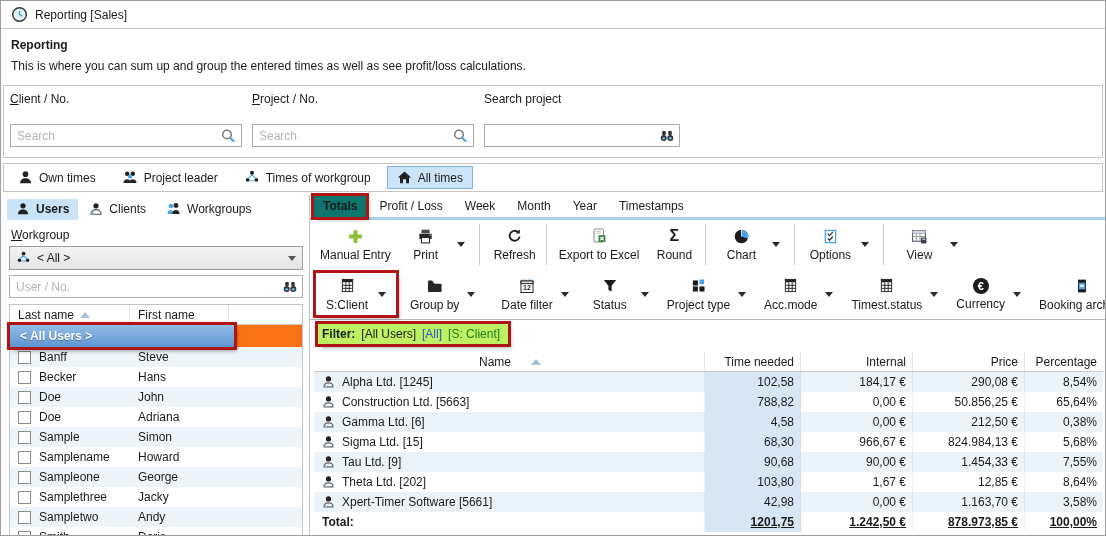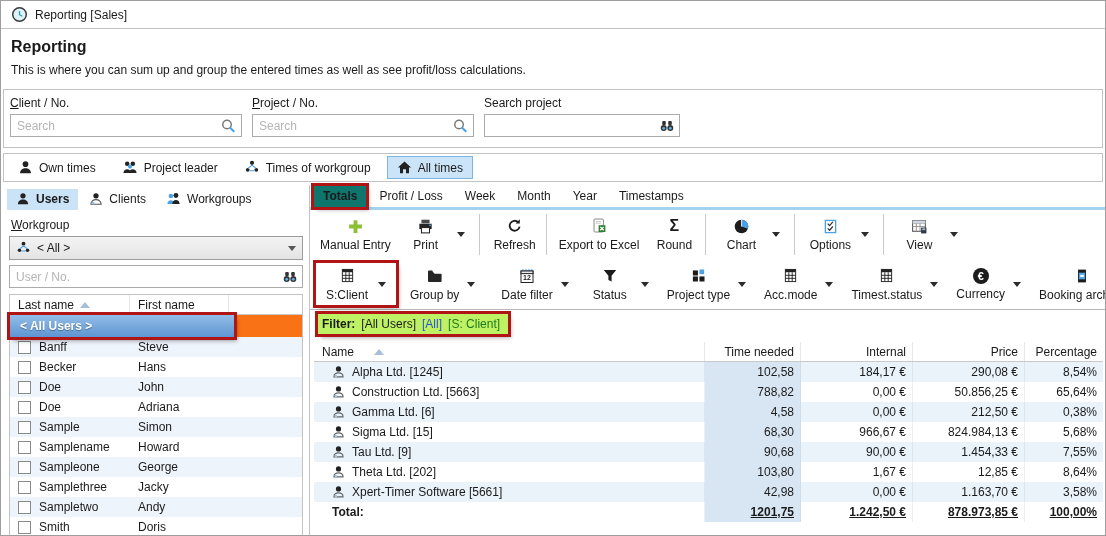--- a/index.html
+++ b/index.html
@@ -6,26 +6,26 @@
   html,body { background:#f0f0f0; }
   body { font-family:"Liberation Sans", sans-serif; font-size:12px; color:#1a1a1a; }
   .app { position:relative; width:1106px; height:536px; background:#fff; border:1px solid #9e9e9e; overflow:hidden; }
 
   
   .titlebar { height:28px; display:flex; align-items:center; gap:7px; padding:0 10px; border-bottom:1px solid #c3c3c3; }
   .titlebar .ttl { font-size:12px; }
 
   
   .pagehead { padding:9px 10px 6px; }
-  .pagehead h1 { font-size:16px; font-weight:bold; margin-bottom:7px; }
+  .pagehead h1 { font-size:12px; font-weight:bold; margin-bottom:7px; }
   .pagehead .desc { font-size:12px; }
 
   
   .searchpanel { margin:6px 2px 0; border:1px solid #c3c3c3; padding:6px 6px 10px; display:flex; gap:10px; }
-  .fgroup { display:flex; flex-direction:column; gap:4px; }
+  .fgroup { display:flex; flex-direction:column; gap:18px; }
   .fgroup label { font-size:12px; }
   .u { text-decoration:underline; }
   .inputwrap { position:relative; height:23px; border:1px solid #ababab; background:#fff; display:flex; align-items:center; }
   .inputwrap input { border:none; outline:none; width:100%; height:100%; padding:0 26px 0 6px; font:12px "Liberation Sans",sans-serif; color:#333; background:transparent; }
   .inputwrap input::placeholder { color:#b4b4b4; }
   .inputwrap .inicon { position:absolute; right:4px; top:3px; }
   .w1{width:232px} .w2{width:222px} .w3{width:196px}
 
   
   .scopebar { margin:5px 2px 0; border:1px solid #c3c3c3; height:29px; display:flex; align-items:center; padding:0 4px; gap:6px; }
@@ -76,27 +76,27 @@
 
   
   .filterrow { height:28px; display:flex; align-items:center; padding-left:8px; }
   .filterbox { display:inline-flex; gap:6px; align-items:center; padding:3px 8px 3px 4px; box-shadow:0 0 0 3px #b01414, 3px 4px 4px rgba(0,0,0,.3); background:#bef264;justify-content:center; }
   .filterbox b { font-weight:bold; }
 
   
   .rtable { margin:4px 2px 0 4px; }
   .rhead { display:flex; height:20px; border-bottom:1px solid #c9c9c9; align-items:center; }
   .rhead .rc { height:100%; display:flex; align-items:center; border-right:1px solid #e7e7e7; padding:0 6px; }
-  .rc.name { flex:1; gap:20px; padding-left:8px; }
+  .rc.name { flex:1; gap:20px; padding-left:8px;justify-content:center; }
   .rc.num { justify-content:flex-end; }
   .cwt{width:96px} .cwi{width:112px} .cwp{width:112px} .cwpc{width:78px; border-right:none !important;}
   .drow { display:flex; height:20px; align-items:center; }
   .drow.alt { background:#eaf2fa; }
   .dc { height:100%; display:flex; align-items:center; padding:0 6px; border-right:1px solid rgba(180,195,215,.25); }
-  .dc.name { flex:1; gap:7px; padding-left:18px; }
+  .dc.name { flex:1; gap:7px; padding-left:8px; }
   .dc.num { justify-content:flex-end; }
   .dc.timecol { background:#d8e5f3; }
   .totrow { font-weight:bold; }
   .totrow .num span { text-decoration:underline; }
   .sortarr { width:0; height:0; border-left:5px solid transparent; border-right:5px solid transparent; border-bottom:6px solid #a8bed8; }
 
   .icon { display:inline-flex; align-items:center; justify-content:center; }
   .sigma { font-size:16px; font-weight:bold; line-height:14px; }
   .eurocoin { width:16px; height:16px; border-radius:50%; background:#1c1c1c; color:#fff; font-size:11px; font-weight:bold; display:flex; align-items:center; justify-content:center; }
   .chev { width:0; height:0; border-left:4px solid transparent; border-right:4px solid transparent; border-top:5px solid #555; }

